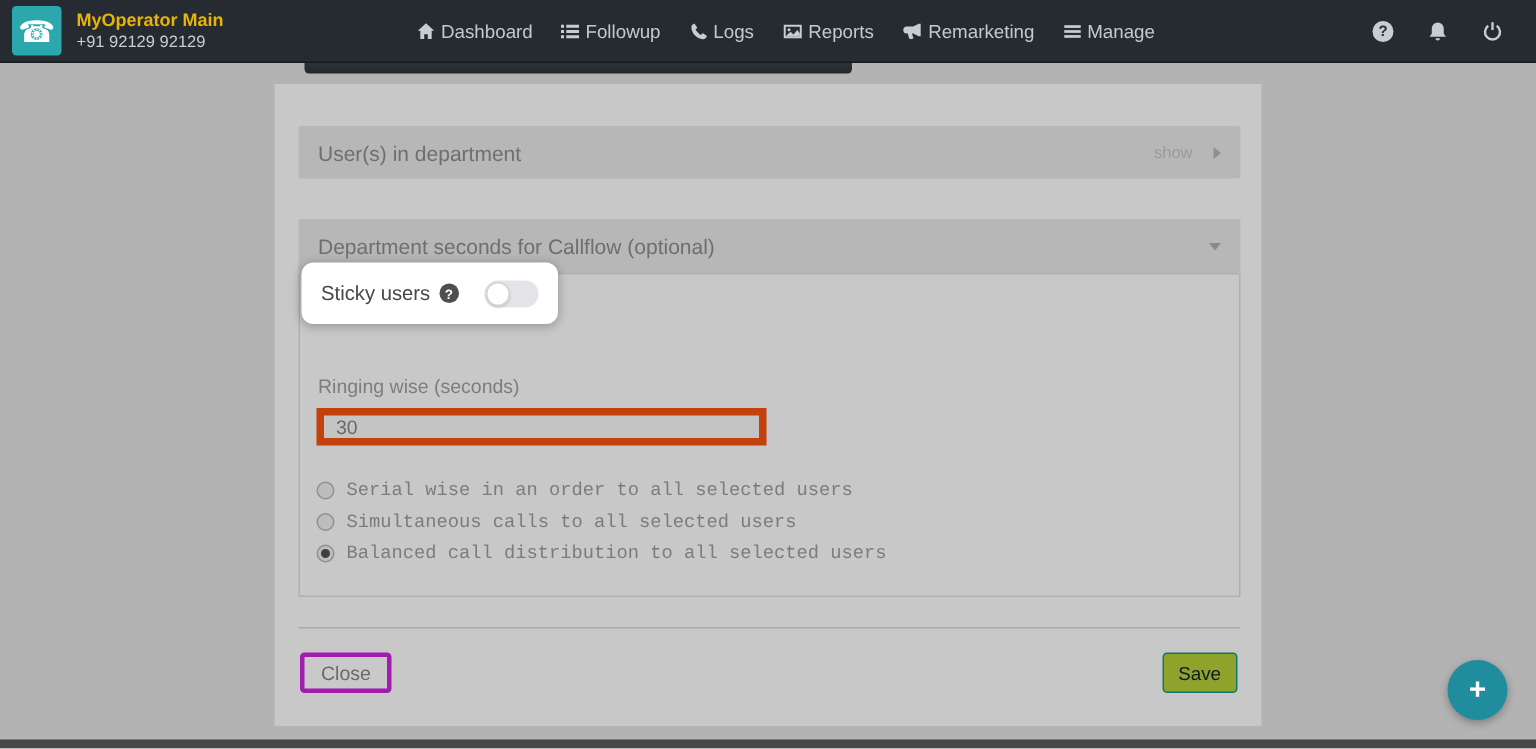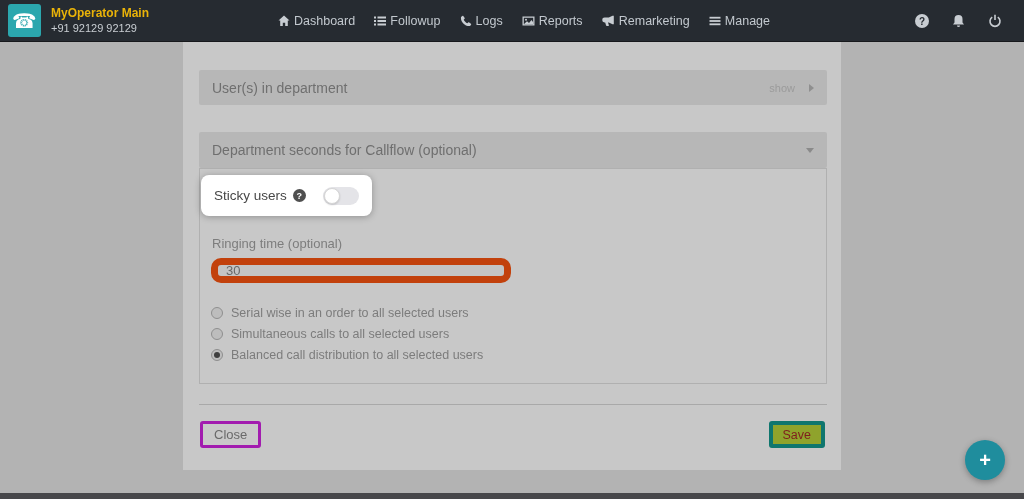--- a/index.html
+++ b/index.html
@@ -29,63 +29,63 @@
   .help-circle { width:14px; height:14px; border-radius:50%; background:#c8cdd2;
                  color:#262b31; font-size:10px; font-weight:bold; display:flex;
                  align-items:center; justify-content:center; }
 
   
   .partial-bar { position:absolute; left:203px; top:42px; width:365px; height:7px;
                  background:linear-gradient(#2e3339,#23272c);
                  border-radius:0 0 3px 3px; }
 
   
-  .panel { position:absolute; left:183px; top:42px; width:658px; height:428px;
+  .panel { position:absolute; left:183px; top:56px; width:658px; height:428px;
            background:#c8c8c8; }
   .section-header { position:absolute; left:16px; width:628px; background:#b7b7b7;
                     border-radius:2px; display:flex; align-items:center;
                     padding:0 13px; cursor:pointer; }
   .section-header .title { color:#6f6f6f; font-size:14px; }
   .hdr-users { top:28px; height:35px; }
   .hdr-dept  { top:90px; height:36px; }
   .show-link { margin-left:auto; display:flex; align-items:center; gap:14px;
                color:#9b9b9b; font-size:11px; }
   .caret-right { width:0; height:0; border-left:5px solid #8f8f8f;
                  border-top:4px solid transparent; border-bottom:4px solid transparent; }
   .caret-down { margin-left:auto; width:0; height:0; border-top:5px solid #8a8a8a;
                 border-left:4px solid transparent; border-right:4px solid transparent; }
 
   .content-box { position:absolute; left:16px; top:126px; width:628px; height:216px;
                  border:1px solid #b0b0b0; }
 
   .field-label { position:absolute; left:29px; top:194px; color:#7d7d7d; font-size:13px; }
   .text-input { position:absolute; left:28px; top:216px; width:300px; height:25px;
-                background:#c4c4c4; border:7px solid #c2410c; border-radius:10px;
+                background:#c4c4c4; border:5px solid #c2410c; border-radius:0;
                 color:#696969; font-size:13px; padding:0 8px;
                 font-family:"Liberation Sans",sans-serif; }
 
   .radio-group { position:absolute; left:28px; top:264px; display:flex;
-                 flex-direction:column; gap:7px; }
+                 flex-direction:column; gap:7px;font-family:Liberation Mono, monospace; }
   .radio-row { display:flex; align-items:center; gap:8px; cursor:pointer; }
   .radio-circle { width:12px; height:12px; border-radius:50%; background:#bdbdbd;
                   border:1px solid #8f8f8f; position:relative; flex:none; }
   .radio-row.selected .radio-circle::after { content:""; position:absolute; left:2px;
                   top:2px; width:6px; height:6px; border-radius:50%; background:#3f3f3f; }
   .radio-label { color:#7c7c7c; font-size:12.5px; }
 
   .divider { position:absolute; left:16px; top:362px; width:628px; height:1px;
              background:#a9a9a9; }
 
   .btn-close { position:absolute; left:17px; top:379px; height:27px; padding:0 11px;
                background:#c9c9c9; border:3px solid #a21caf; border-radius:3px;
                color:#6a6a6a; font-size:13px; cursor:pointer;
                font-family:"Liberation Sans",sans-serif; }
   .btn-save { position:absolute; right:16px; top:379px; height:27px; padding:0 10px;
-              background:#8fa32c; border:4px solid #0f766e; border-radius:3px;
-              color:#7f1d1d; font-size:12.5px; cursor:pointer;
+              background:#8fa32c; border:1px solid #0f766e; border-radius:3px;
+              color:#0f172a; font-size:12.5px; cursor:pointer;
               font-family:"Liberation Sans",sans-serif; }
 
   
   .spotlight { position:absolute; left:201px; top:175px; width:171px; height:41px;
                background:#ffffff; border-radius:8px;
                box-shadow:0 1px 7px rgba(0,0,0,0.28);
                display:flex; align-items:center; padding:0 13px; }
   .spot-label { color:#474747; font-size:13.5px; }
   .spot-help { width:13px; height:13px; border-radius:50%; background:#4f4f4f;
                color:#ffffff; font-size:9px; font-weight:bold; display:flex;
@@ -211,21 +211,21 @@
         </span>
       </div>
 
       <div class="section-header hdr-dept">
         <span class="title">Department seconds for Callflow (optional)</span>
         <span class="caret-down"></span>
       </div>
 
       <div class="content-box"></div>
 
-      <div class="field-label">Ringing time (optional)</div>
+      <div class="field-label">Ringing wise (seconds)</div>
       <input class="text-input" type="text" value="30" style="">
 
       <div class="radio-group">
         <div class="radio-row">
           <span class="radio-circle"></span>
           <span class="radio-label">Serial wise in an order to all selected users</span>
         </div>
         <div class="radio-row">
           <span class="radio-circle"></span>
           <span class="radio-label">Simultaneous calls to all selected users</span>

